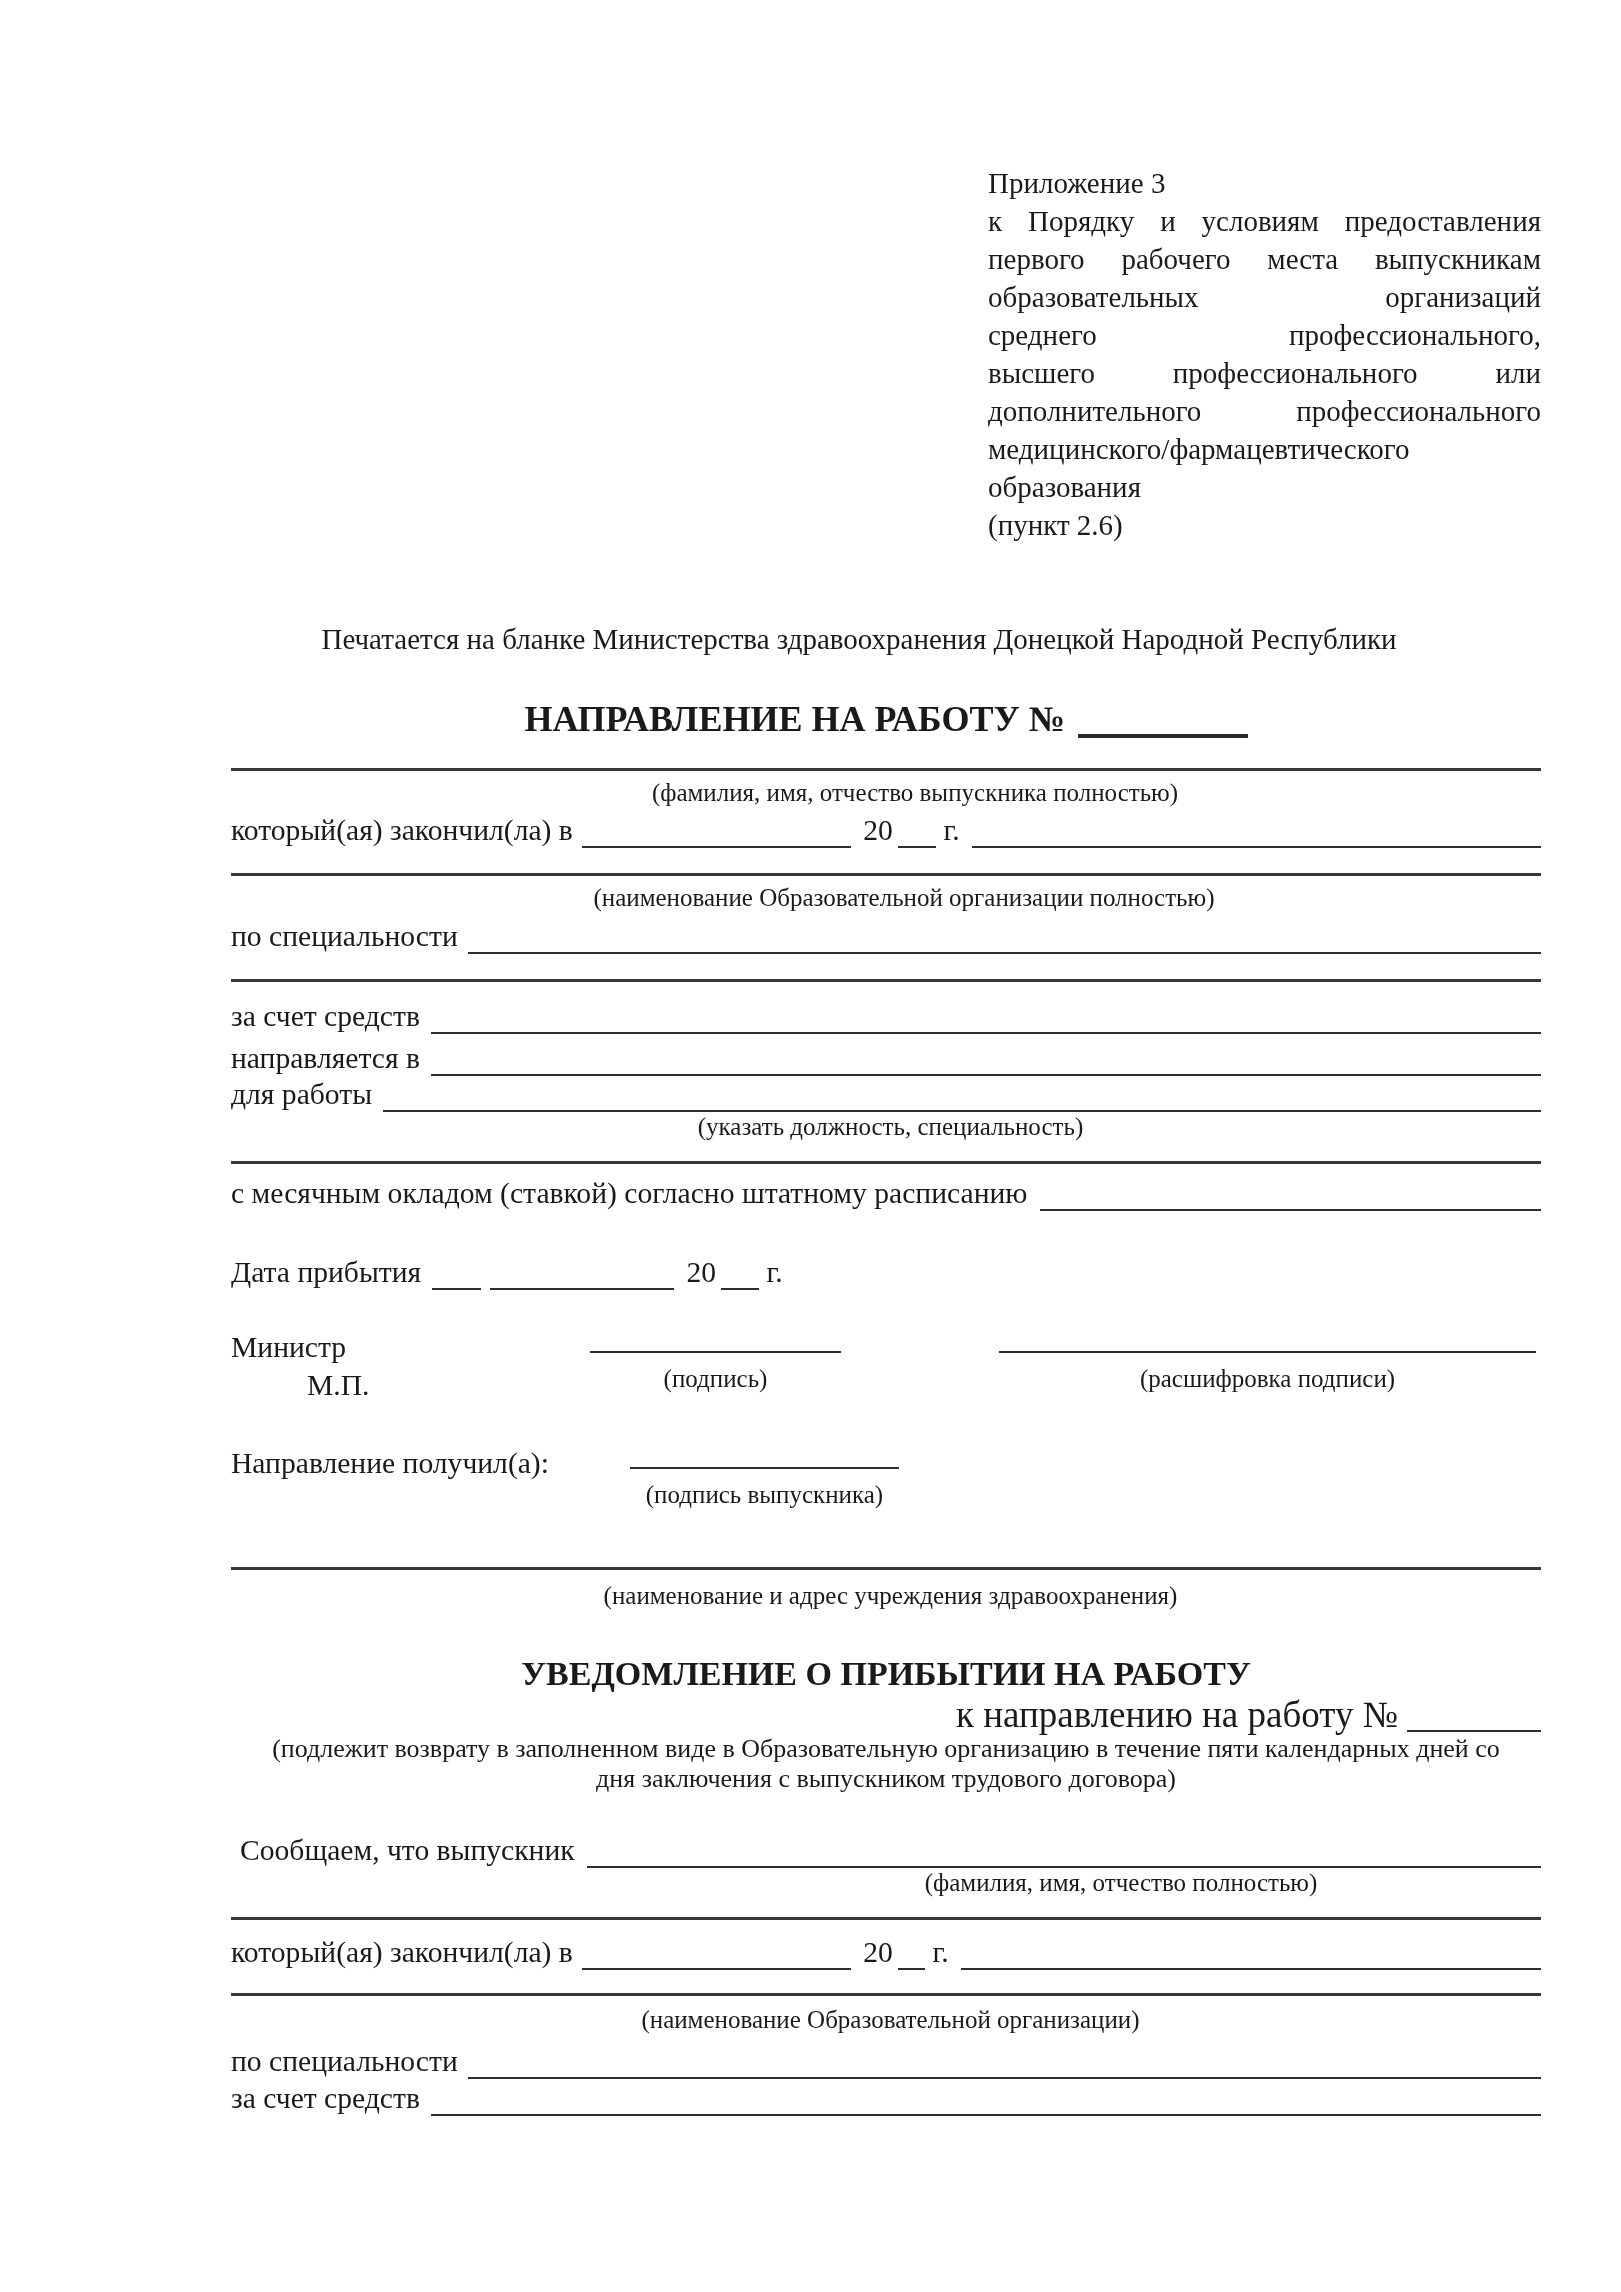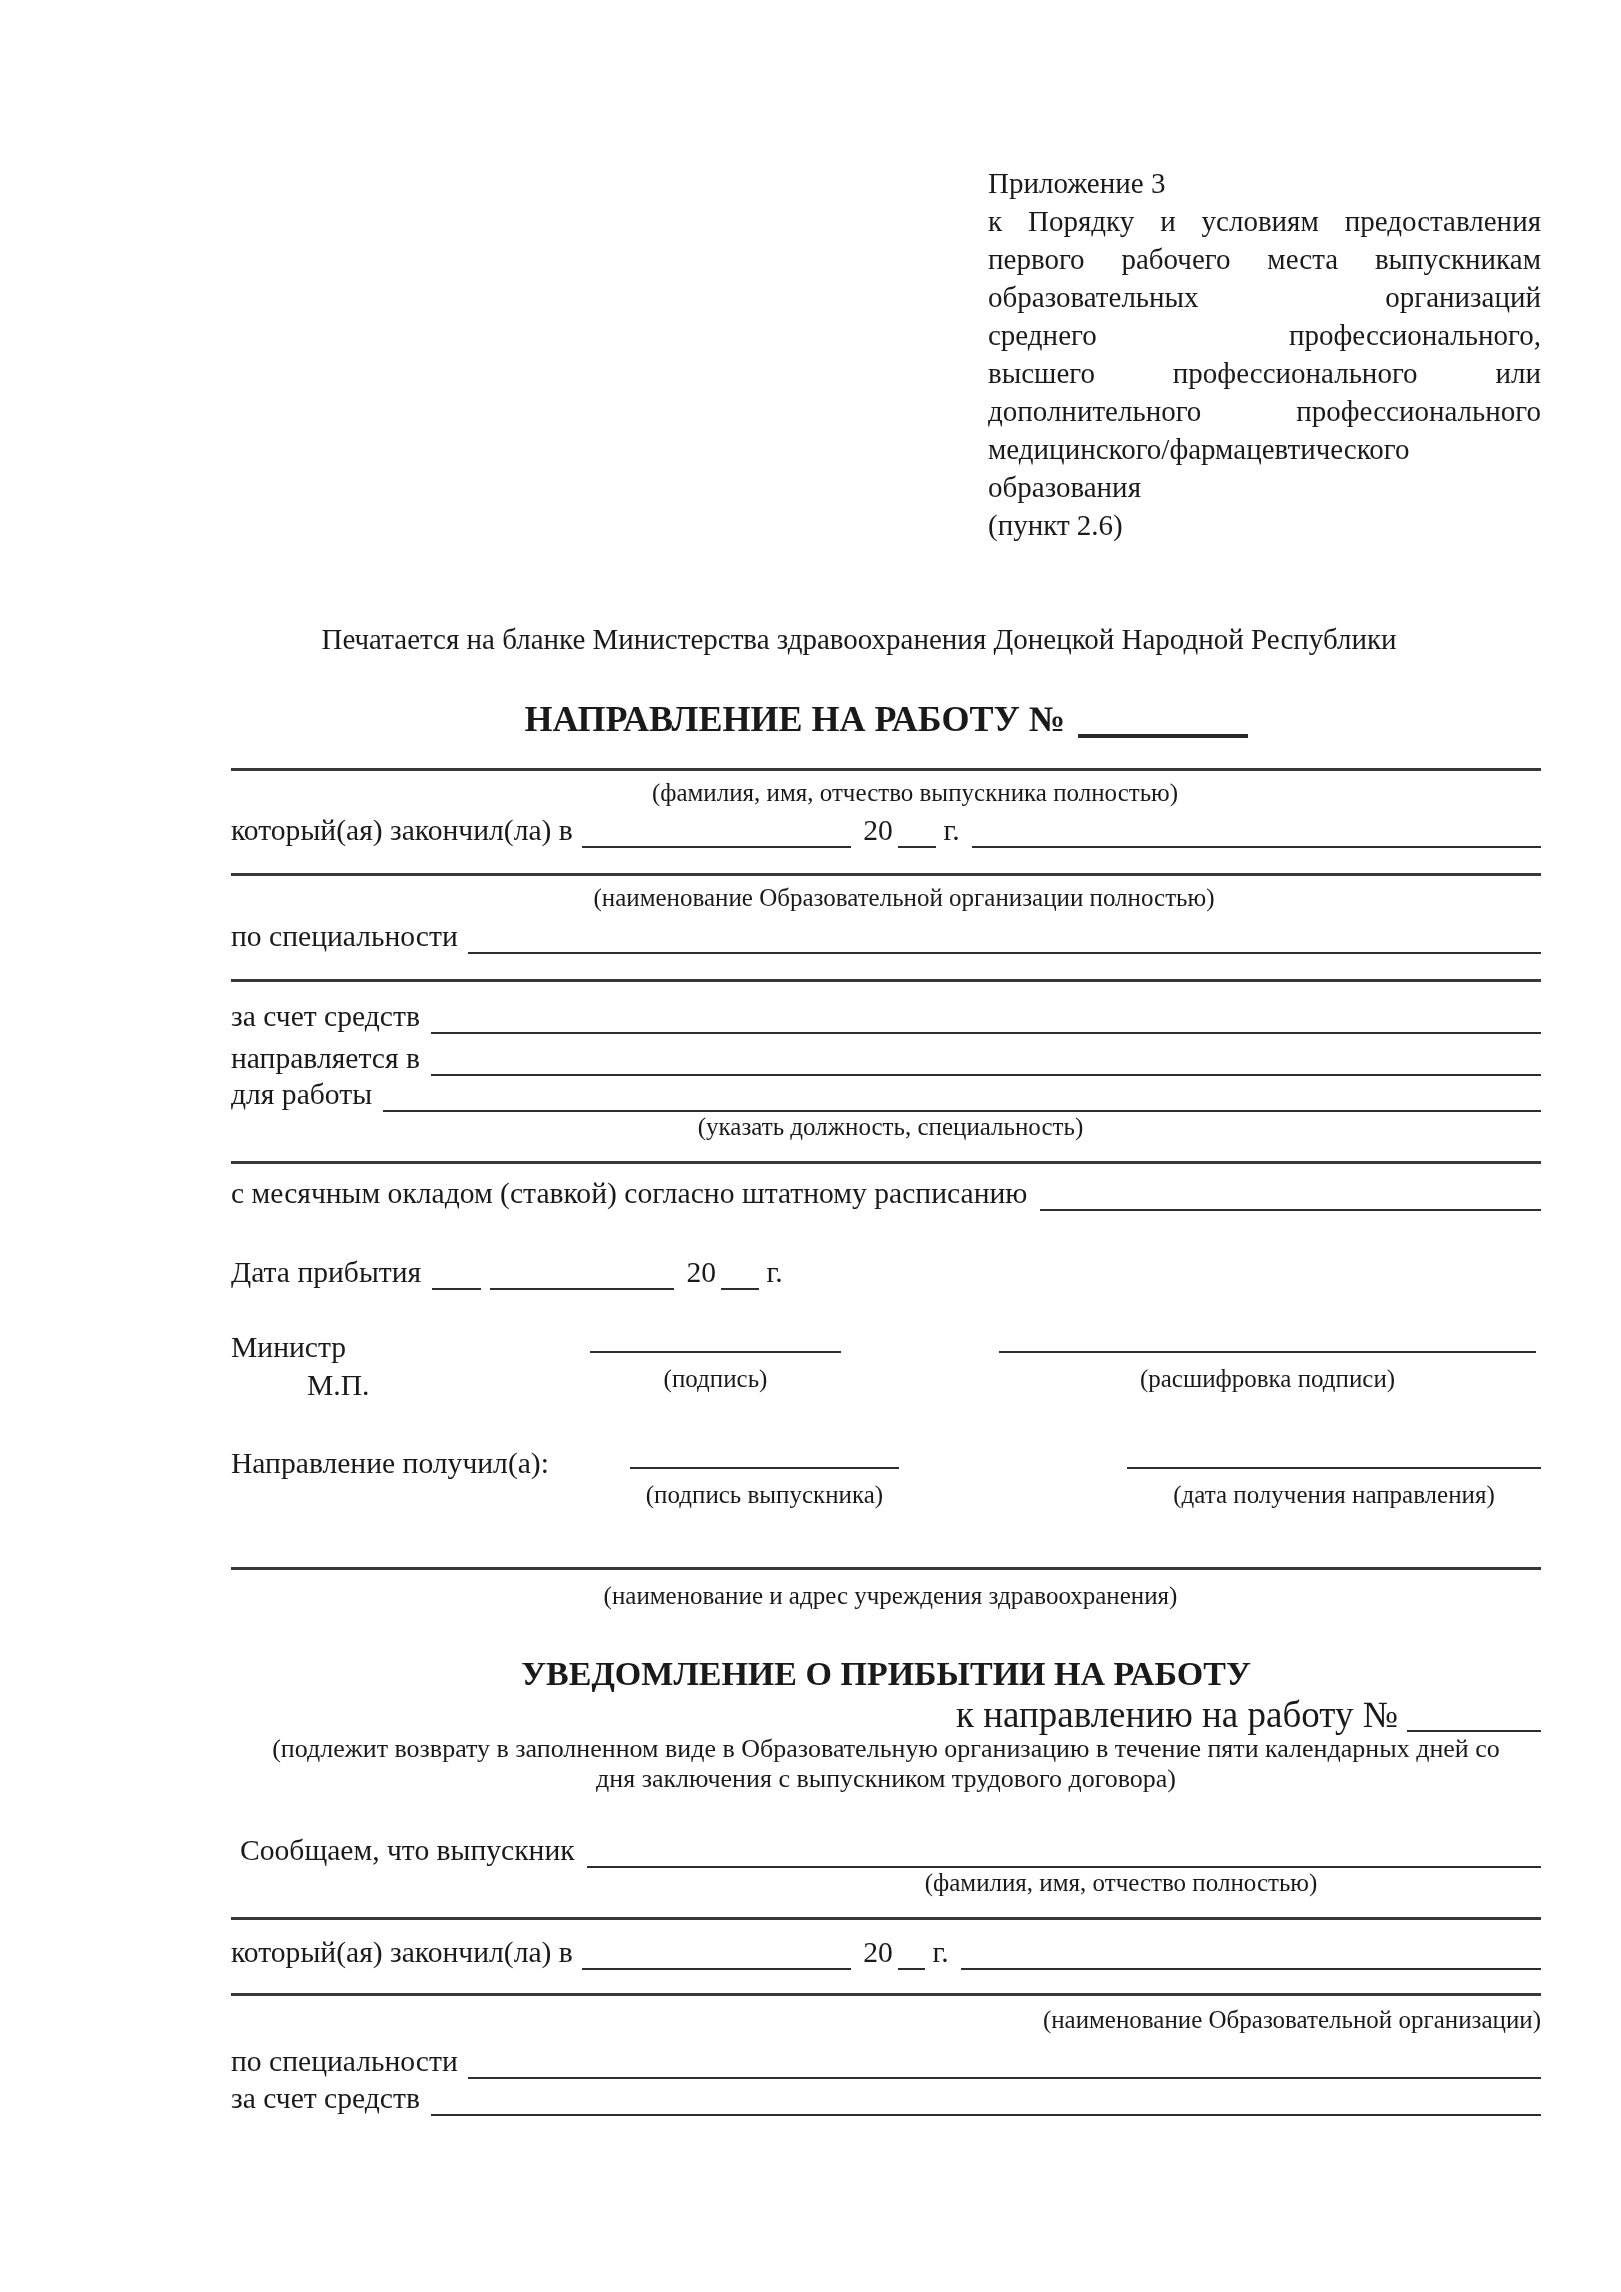--- a/index.html
+++ b/index.html
@@ -124,24 +124,20 @@
       <div class="sigcap">(расшифровка подписи)</div>
     </div>
   </div>
 
   <div class="siggrid" style="margin-top:40px;">
     <div style="flex:0 0 399px;">Направление получил(а):</div>
     <div style="flex:0 0 269px;">
       <div class="sigline"></div>
       <div class="sigcap">(подпись выпускника)</div>
     </div>
-    <div style="flex:1 1 auto;margin-left:228px;">
-      <div class="sigline"></div>
-      <div class="sigcap">(дата получения направления)</div>
-    </div>
   </div>
 
   <div class="rule" style="margin-top:57px;"></div>
   <div class="cap-off" style="margin-top:10.7px;margin-left:9px;">(наименование и адрес учреждения здравоохранения)</div>
 
   <div class="title2">УВЕДОМЛЕНИЕ О ПРИБЫТИИ НА РАБОТУ</div>
   <div class="subtitle">
     <span>к направлению на работу №</span><span class="sub-blank"></span>
   </div>
   <div class="note">(подлежит возврату в заполненном виде в Образовательную организацию в течение пяти календарных дней со</div>
@@ -157,21 +153,21 @@
   <div class="frow" style="margin-top:14.3px;">
     <span class="lbl">который(ая) закончил(ла) в</span>
     <span class="blank" style="flex:0 0 269px;margin-left:9px;"></span>
     <span class="lbl" style="margin-left:12.5px;">20</span>
     <span class="blank" style="flex:0 0 27px;margin-left:5.4px;"></span>
     <span class="lbl" style="margin-left:7.2px;">г.</span>
     <span class="blank fill" style="margin-left:12.5px;"></span>
   </div>
 
   <div class="rule" style="margin-top:23px;"></div>
-  <div class="cap-off" style="margin-top:9px;margin-left:9px;text-align:right;">(наименование Образовательной организации)</div>
+  <div class="cap-off" style="margin-top:9px;margin-left:9px;">(наименование Образовательной организации)</div>
 
   <div class="frow" style="margin-top:7.2px;">
     <span class="lbl">по специальности</span>
     <span class="blank fill" style="margin-left:10.7px;"></span>
   </div>
 
   <div class="frow" style="margin-top:1.8px;">
     <span class="lbl">за счет средств</span>
     <span class="blank fill" style="margin-left:10.7px;"></span>
   </div>

